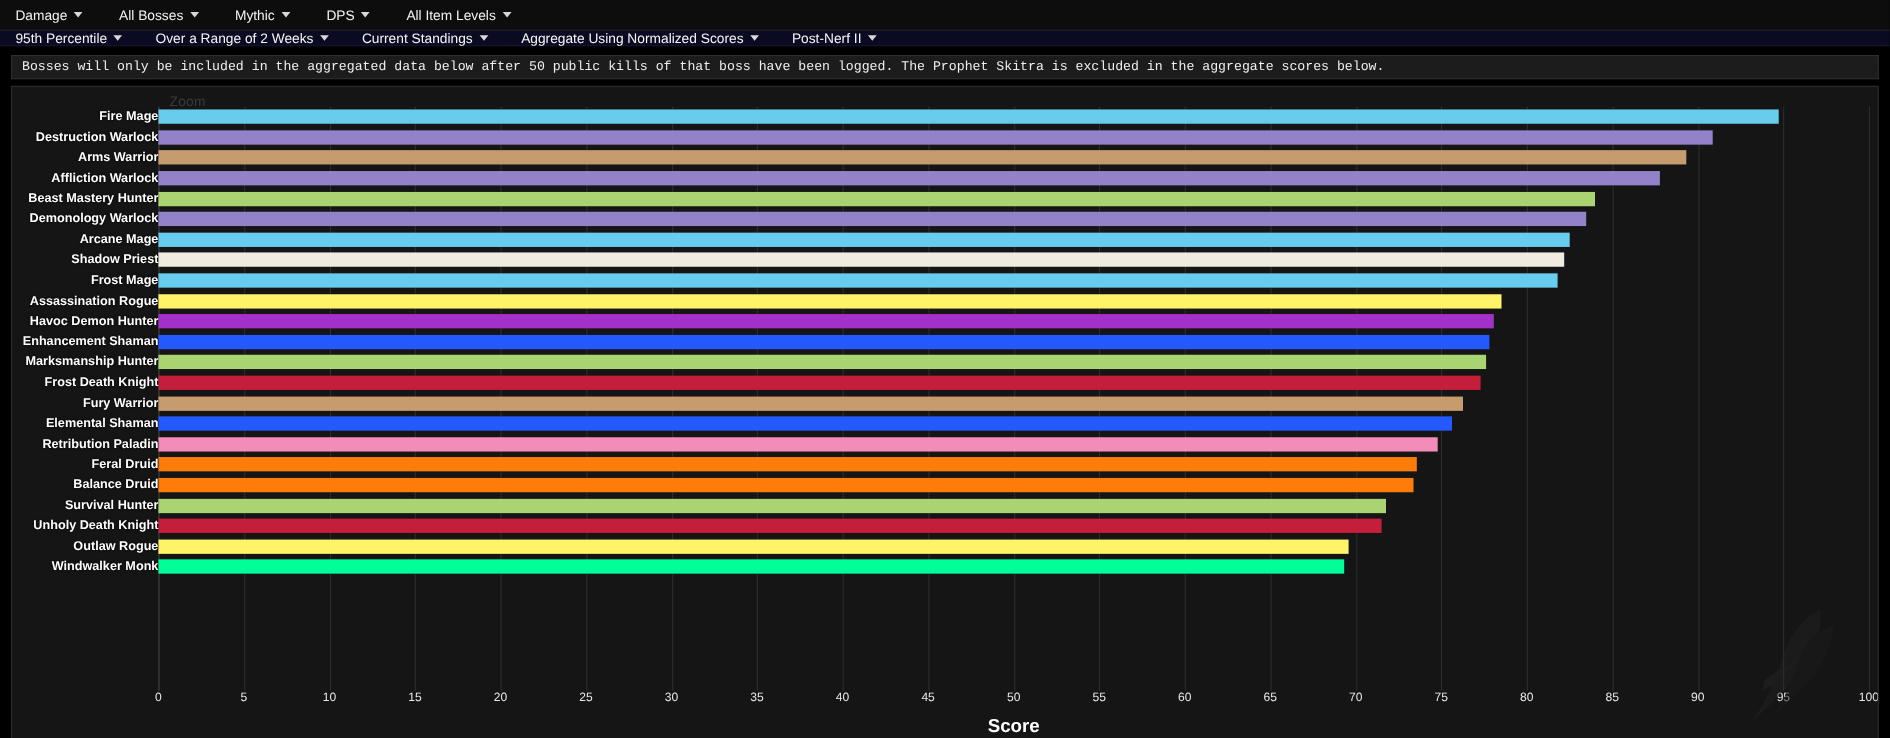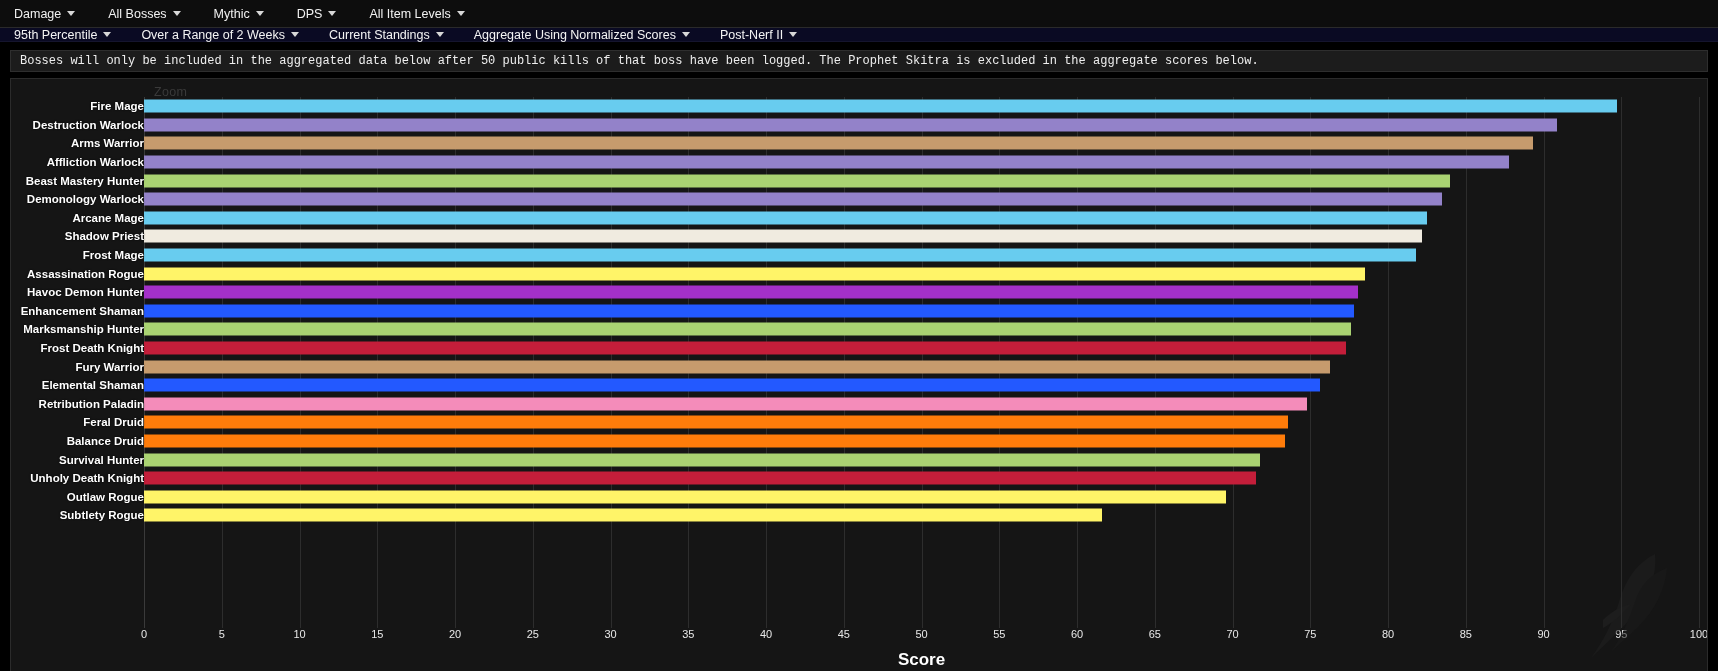--- a/index.html
+++ b/index.html
@@ -338,22 +338,22 @@
       </div>
       <div class="row">
         <div class="bar" title="Unholy Death Knight: 71.5" style="width: 1111.83px; background: rgb(196, 30, 58);"></div>
         <div class="row-label">Unholy Death Knight</div>
       </div>
       <div class="row">
         <div class="bar" title="Outlaw Rogue: 69.6" style="width: 1082.28px; background: rgb(255, 244, 104);"></div>
         <div class="row-label">Outlaw Rogue</div>
       </div>
       <div class="row">
-        <div class="bar" title="Subtlety Rogue: 61.6" style="width: 957.88px; background: rgb(255, 244, 104);"></div>
-        <div class="row-label">Subtlety Rogue</div>
+        <div class="bar" title="Windwalker Monk: 69.3" style="width: 1077.62px; background: rgb(0, 255, 152);"></div>
+        <div class="row-label">Windwalker Monk</div>
       </div>
     </div>
   <div id="axis">
     <div id="xlabel" style="left: 910.5px;">Score</div>
   <div class="tick" style="left: 133px;">0</div>
       <div class="tick" style="left: 210.75px;">5</div>
       <div class="tick" style="left: 288.5px;">10</div>
       <div class="tick" style="left: 366.25px;">15</div>
       <div class="tick" style="left: 444px;">20</div>
       <div class="tick" style="left: 521.75px;">25</div>

